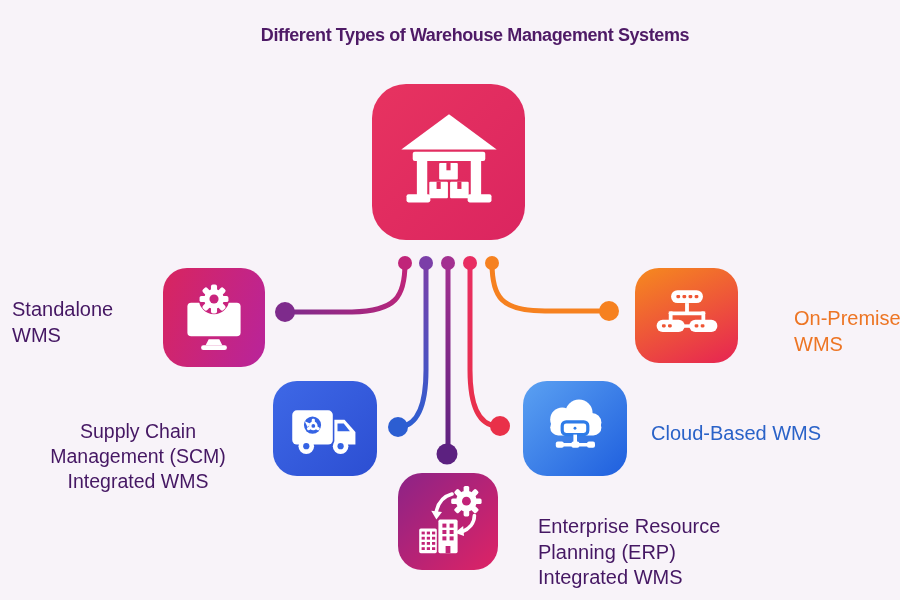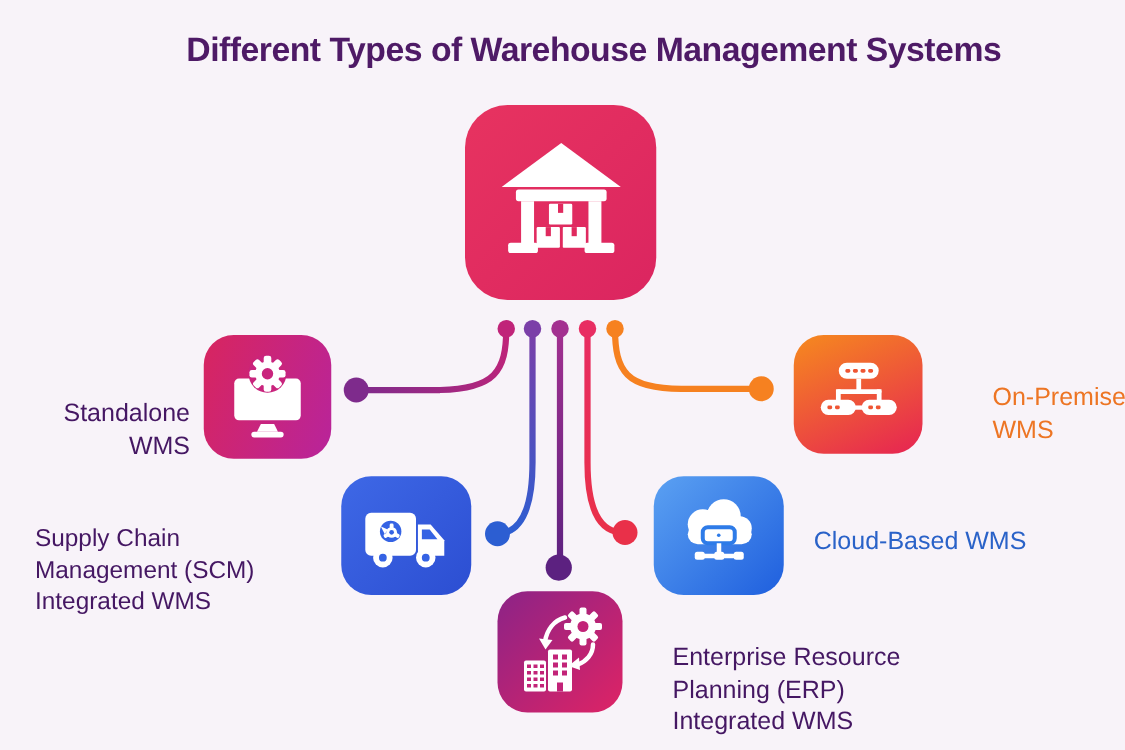--- a/index.html
+++ b/index.html
@@ -3,43 +3,43 @@
 <meta charset="utf-8">
 <style>
   html,body { margin:0; padding:0; }
   .canvas {
     position:relative; width:900px; height:600px; overflow:hidden;
     background: var(--background, #F8F3F9);
     font-family: "Liberation Sans", sans-serif;
   }
   .title {
     position:absolute; left:50px; top:25px; width:850px;
-    text-align:center; font-size:27px; font-weight:700; letter-spacing:-0.4px;
+    text-align:center; font-size:18px; font-weight:700; letter-spacing:-0.4px;
     color: var(--title, #4E1A66);
   }
   .tile { position:absolute; border-radius:24px; display:flex; align-items:center; justify-content:center; }
   .tile svg { display:block; }
   #center-tile { left:372px; top:84px; width:153px; height:156px; border-radius:34px;
     background:linear-gradient(135deg, var(--tile-center-1,#E73360), var(--tile-center-2,#DB2560)); }
   #standalone-tile { left:163px; top:268px; width:102px; height:99px;
     background:linear-gradient(110deg, var(--tile-standalone-1,#D8255F), var(--tile-standalone-2,#B8249B)); }
   #scm-tile { left:273px; top:381px; width:104px; height:95px;
     background:linear-gradient(135deg, var(--tile-scm-1,#3E68E6), var(--tile-scm-2,#2C4ED2)); }
   #cloud-tile { left:523px; top:381px; width:104px; height:95px;
     background:linear-gradient(135deg, var(--tile-cloud-1,#5BA1F2), var(--tile-cloud-2,#1F5FDE)); }
   #onprem-tile { left:635px; top:268px; width:103px; height:95px;
     background:linear-gradient(155deg, var(--tile-onprem-1,#F68A1E), var(--tile-onprem-2,#E62353)); }
   #erp-tile { left:398px; top:473px; width:100px; height:97px;
     background:linear-gradient(135deg, var(--tile-erp-1,#8C2387), var(--tile-erp-2,#DE2365)); }
   .label {
     position:absolute; font-size:20px; line-height:1.28; font-weight:500;
     white-space:pre-line;
   }
-  #standalone-label { left:12px; top:319px; width:140px; text-align:right; color:var(--label-dark,#451763); }
-  #scm-label { left:28px; top:419px; width:220px; text-align:left; font-size:19.5px; color:var(--label-dark,#451763); }
+  #standalone-label { left:12px; top:297px; width:140px; color:var(--label-dark,#451763); }
+  #scm-label { left:28px; top:419px; width:220px; text-align:center; font-size:19.5px; color:var(--label-dark,#451763); }
   #onprem-label { left:794px; top:306px; width:145px; color:var(--label-onprem,#ED7524); }
   #cloud-label { left:651px; top:421px; width:235px; color:var(--label-cloud,#2A62C8); }
   #erp-label { left:518px; top:514px; width:230px; color:var(--label-dark,#451763);margin-left:20px; }
   #connector-layer { position:absolute; left:0; top:0; pointer-events:none; }
 </style>
 </head>
 <body>
 
 <div class="canvas">
 

